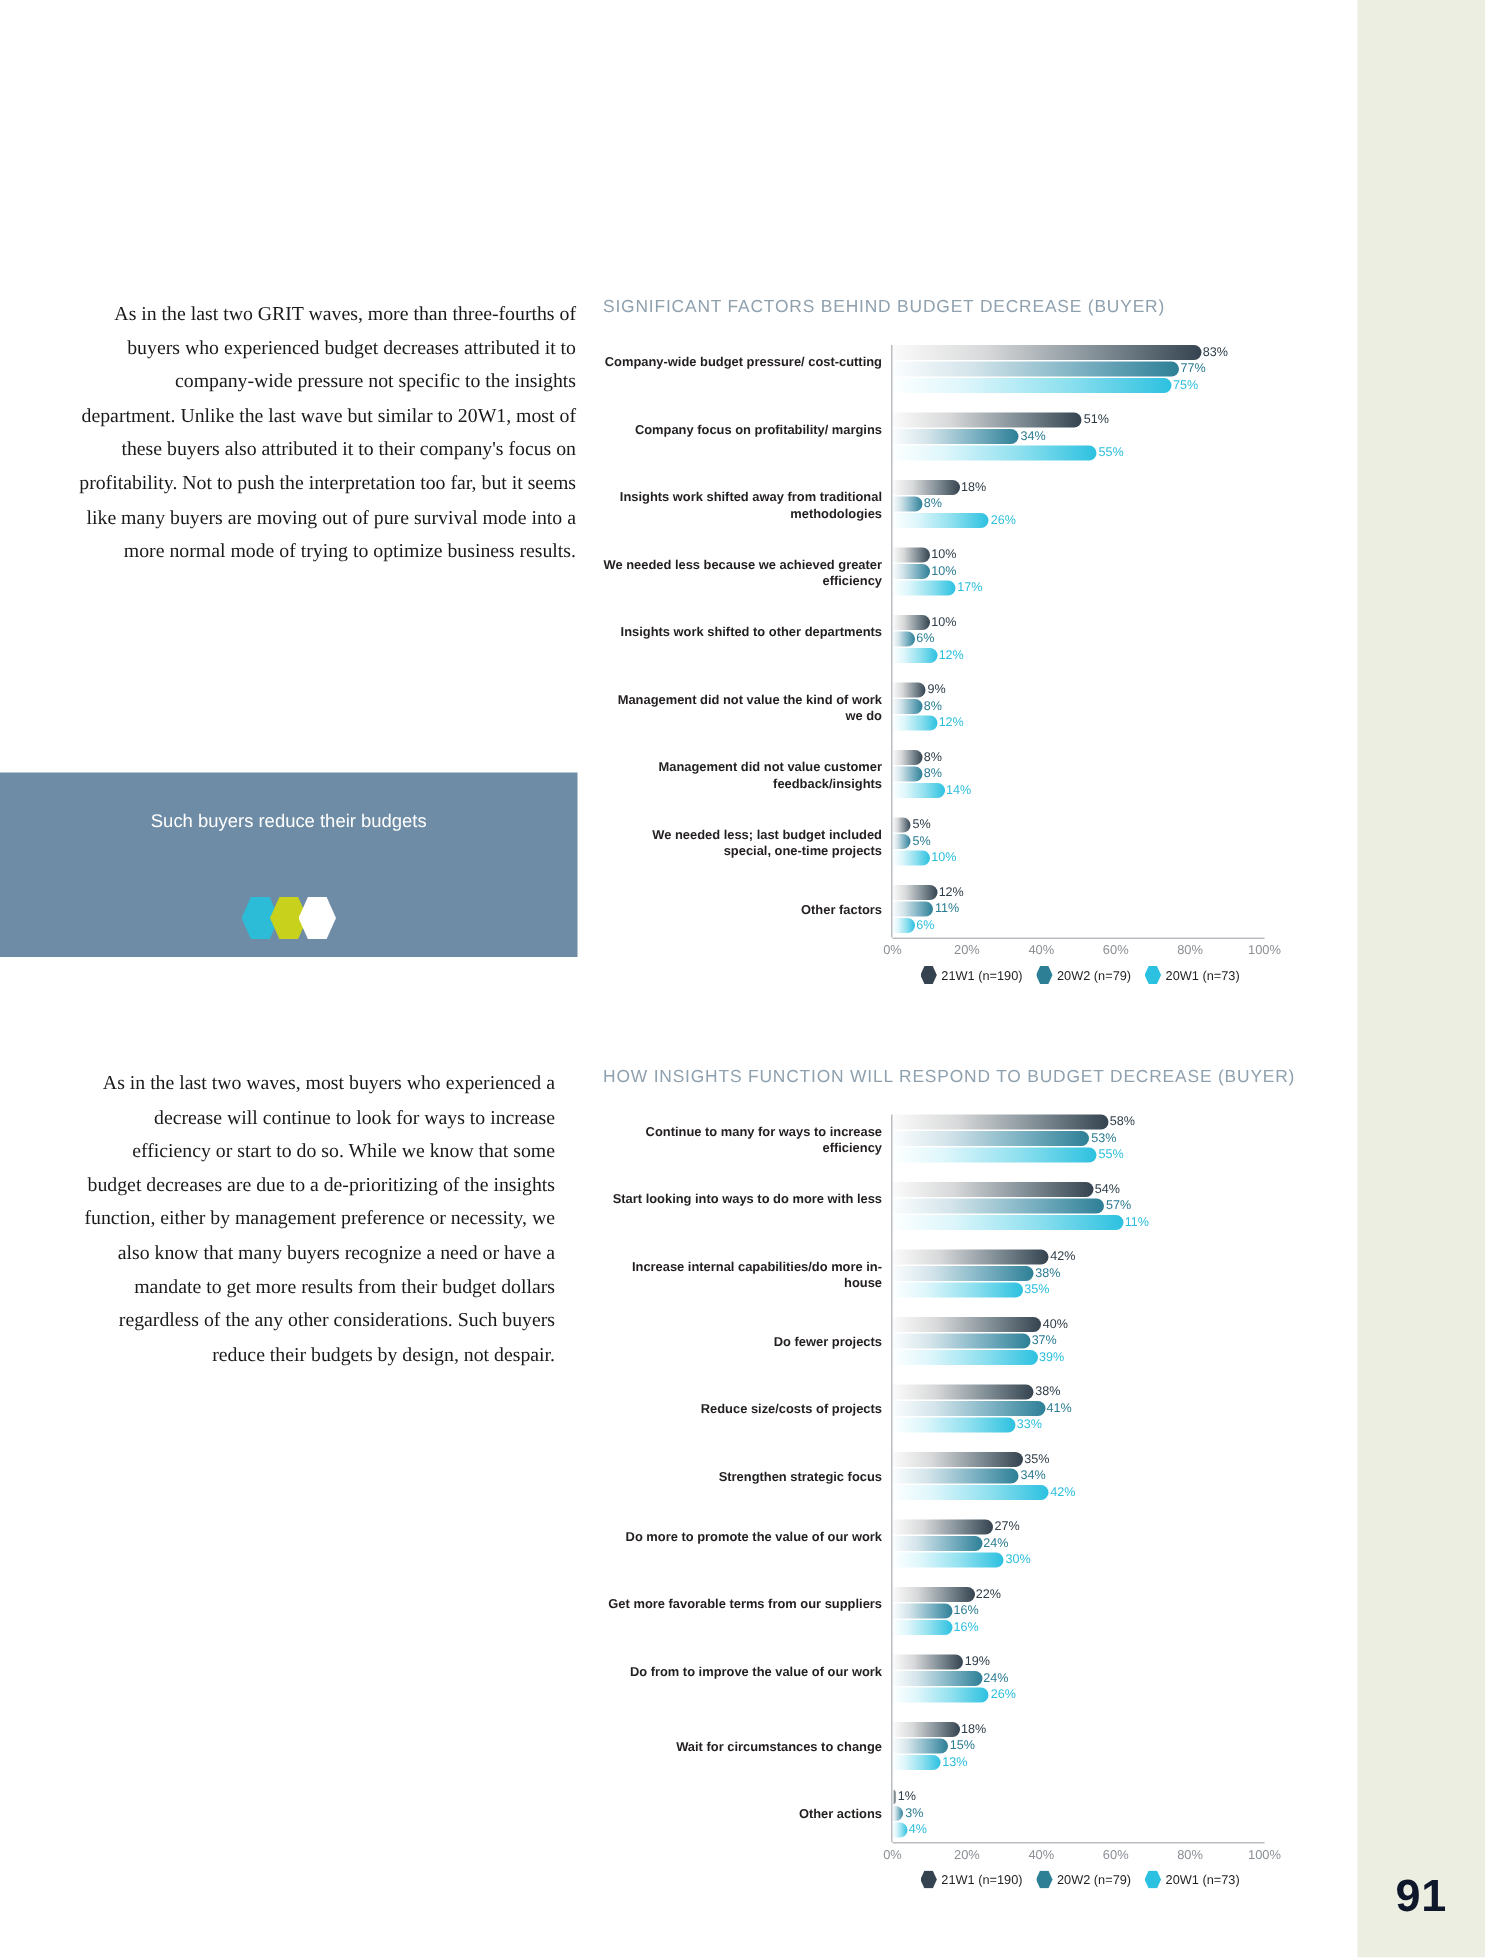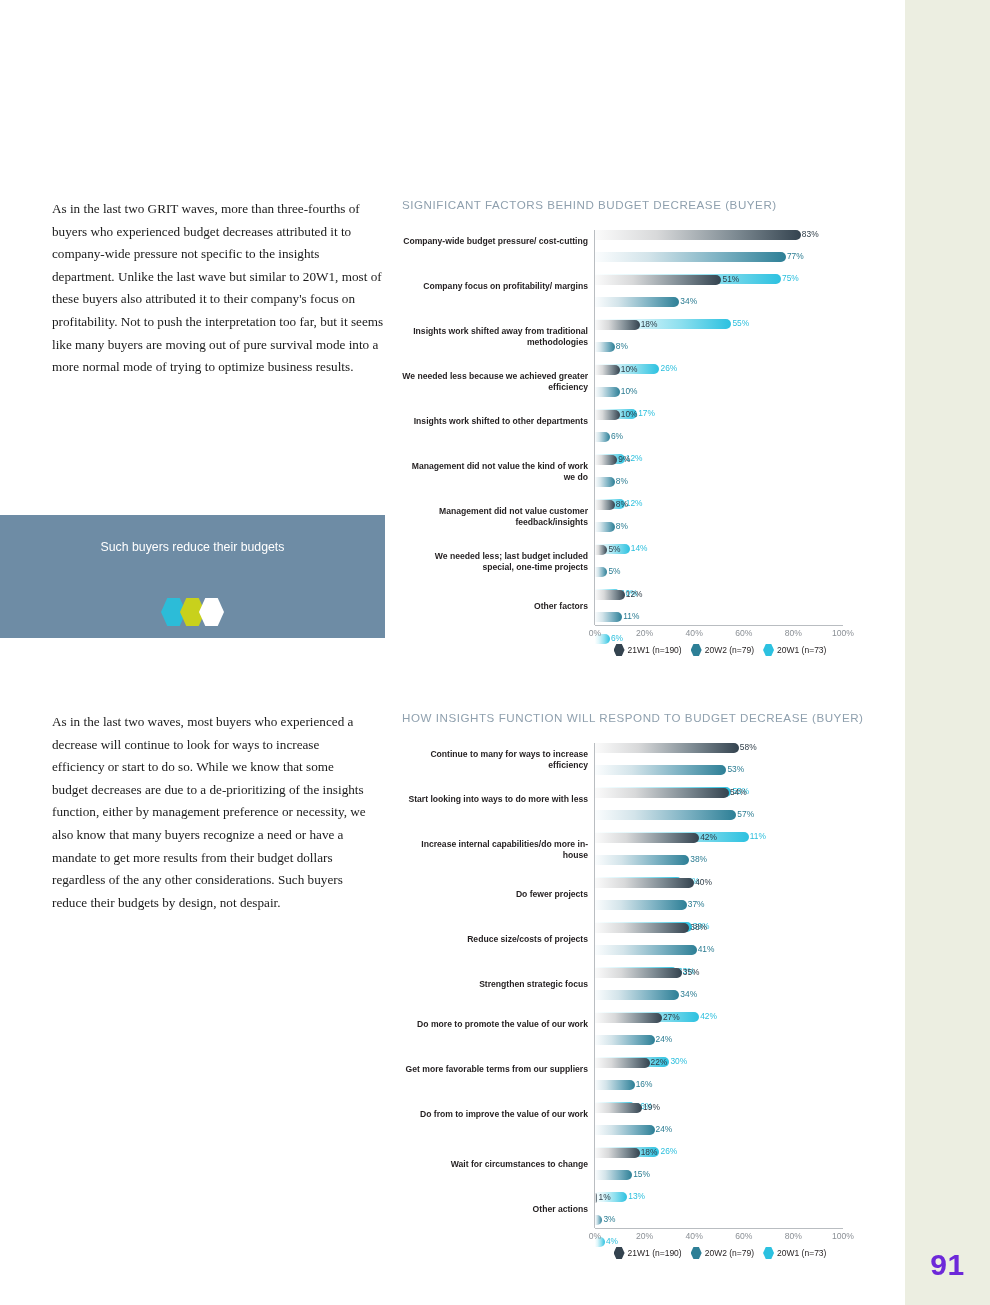--- a/index.html
+++ b/index.html
@@ -10,30 +10,30 @@
   }
   .page{position:relative;width:990px;height:1305px;}
 
   
   .side-band{
     position:absolute;left:905px;top:0;width:85px;height:1305px;
     background:#eceee1;
   }
   .page-number{
     position:absolute;left:905px;top:1248px;width:85px;
-    text-align:center;color:#6d28d9;font-size:30px;font-weight:bold;
+    text-align:center;color:#0f172a;font-size:30px;font-weight:bold;
     letter-spacing:0.5px;
   }
 
   
   .body-copy{
     position:absolute;
     font-family:"Liberation Serif",serif;
     font-size:13.2px;line-height:22.6px;color:#1a1a1a;
-    text-align:left;
+    text-align:right;
   }
   #copy-1{left:52px;top:198px;width:332px;}
   #copy-2{left:52px;top:711px;width:318px;}
 
   
   .quote-box{
     position:absolute;left:0;top:515px;width:385px;height:123px;
     background:#6e8ca5;
   }
   .quote-text{
@@ -66,21 +66,21 @@
 
   .cat-row{position:relative;width:440px;}
   .cat-label{
     position:absolute;right:auto;left:0;width:186px;
     text-align:right;color:#231f20;font-size:8.6px;line-height:11px;
     font-weight:bold;
   }
   .bars{
     position:absolute;left:193px;top:0;width:250px;
   }
-  .bar-line{position:relative;height:10px;margin-bottom:12px;}
+  .bar-line{position:relative;height:10px;margin-bottom:1px;}
   .bar{
     position:absolute;left:0;top:0;height:10px;
     border-top-right-radius:5px;border-bottom-right-radius:5px;
   }
   .bar.s0{background:linear-gradient(to right,#fbfbfb 0%,#d8d9da 30%,#7e8b93 68%,#34434f 100%);}
   .bar.s1{background:linear-gradient(to right,#fbfdfe 0%,#d3e4ea 28%,#7fb3c4 64%,#2d7f96 100%);}
   .bar.s2{background:linear-gradient(to right,#fdffff 0%,#ddf6fb 26%,#8fe0ef 62%,#2cc1e0 100%);}
   .bar-val{
     position:absolute;top:-1px;font-size:8.4px;line-height:11px;
     white-space:nowrap;

